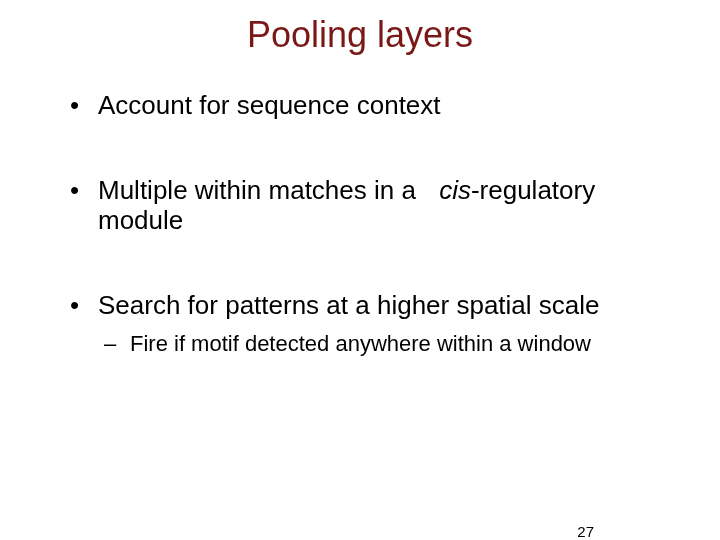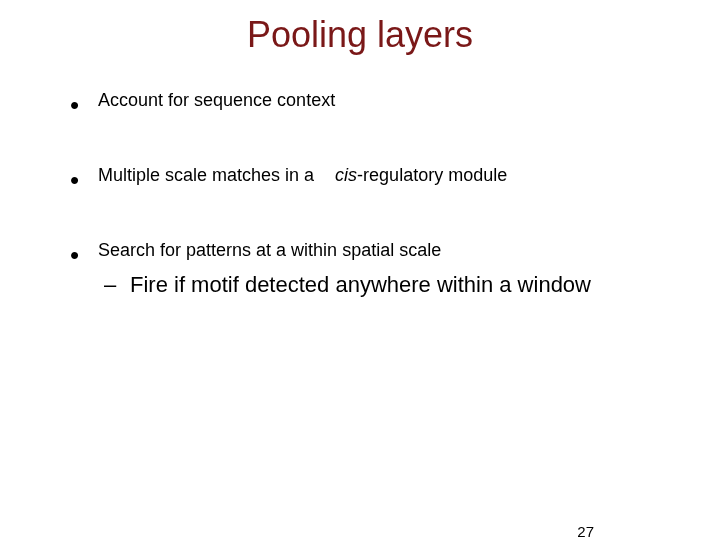--- a/index.html
+++ b/index.html
@@ -30,21 +30,21 @@
   }
   .body {
     position: absolute;
     top: 90px;
     left: 70px;
     width: 590px;
     color: #000000;
   }
   .l1 {
     position: relative;
-    font-size: 18px;
+    font-size: 26px;
     line-height: 1.18;
     margin-bottom: 54px;
     padding-left: 28px;
   }
   .l1::before {
     content: "•";
     position: absolute;
     left: 0;
     top: 0;
     font-size: 26px;
@@ -85,25 +85,25 @@
 
   <div class="title">Pooling layers</div>
 
   <div class="body">
 
     <div class="l1">
       <span>Account for sequence context</span>
     </div>
 
     <div class="l1">
-      <span>Multiple scale matches in a </span><span class="italic">cis</span><span>-regulatory module</span>
+      <span>Multiple within matches in a </span><span class="italic">cis</span><span>-regulatory module</span>
     </div>
 
     <div class="l1 last">
-      <span>Search for patterns at a within spatial scale</span>
+      <span>Search for patterns at a higher spatial scale</span>
     </div>
 
     <div class="l2">
       <span>Fire if motif detected anywhere within a window</span>
     </div>
 
   </div>
 
   <div class="page-num">27</div>
 

